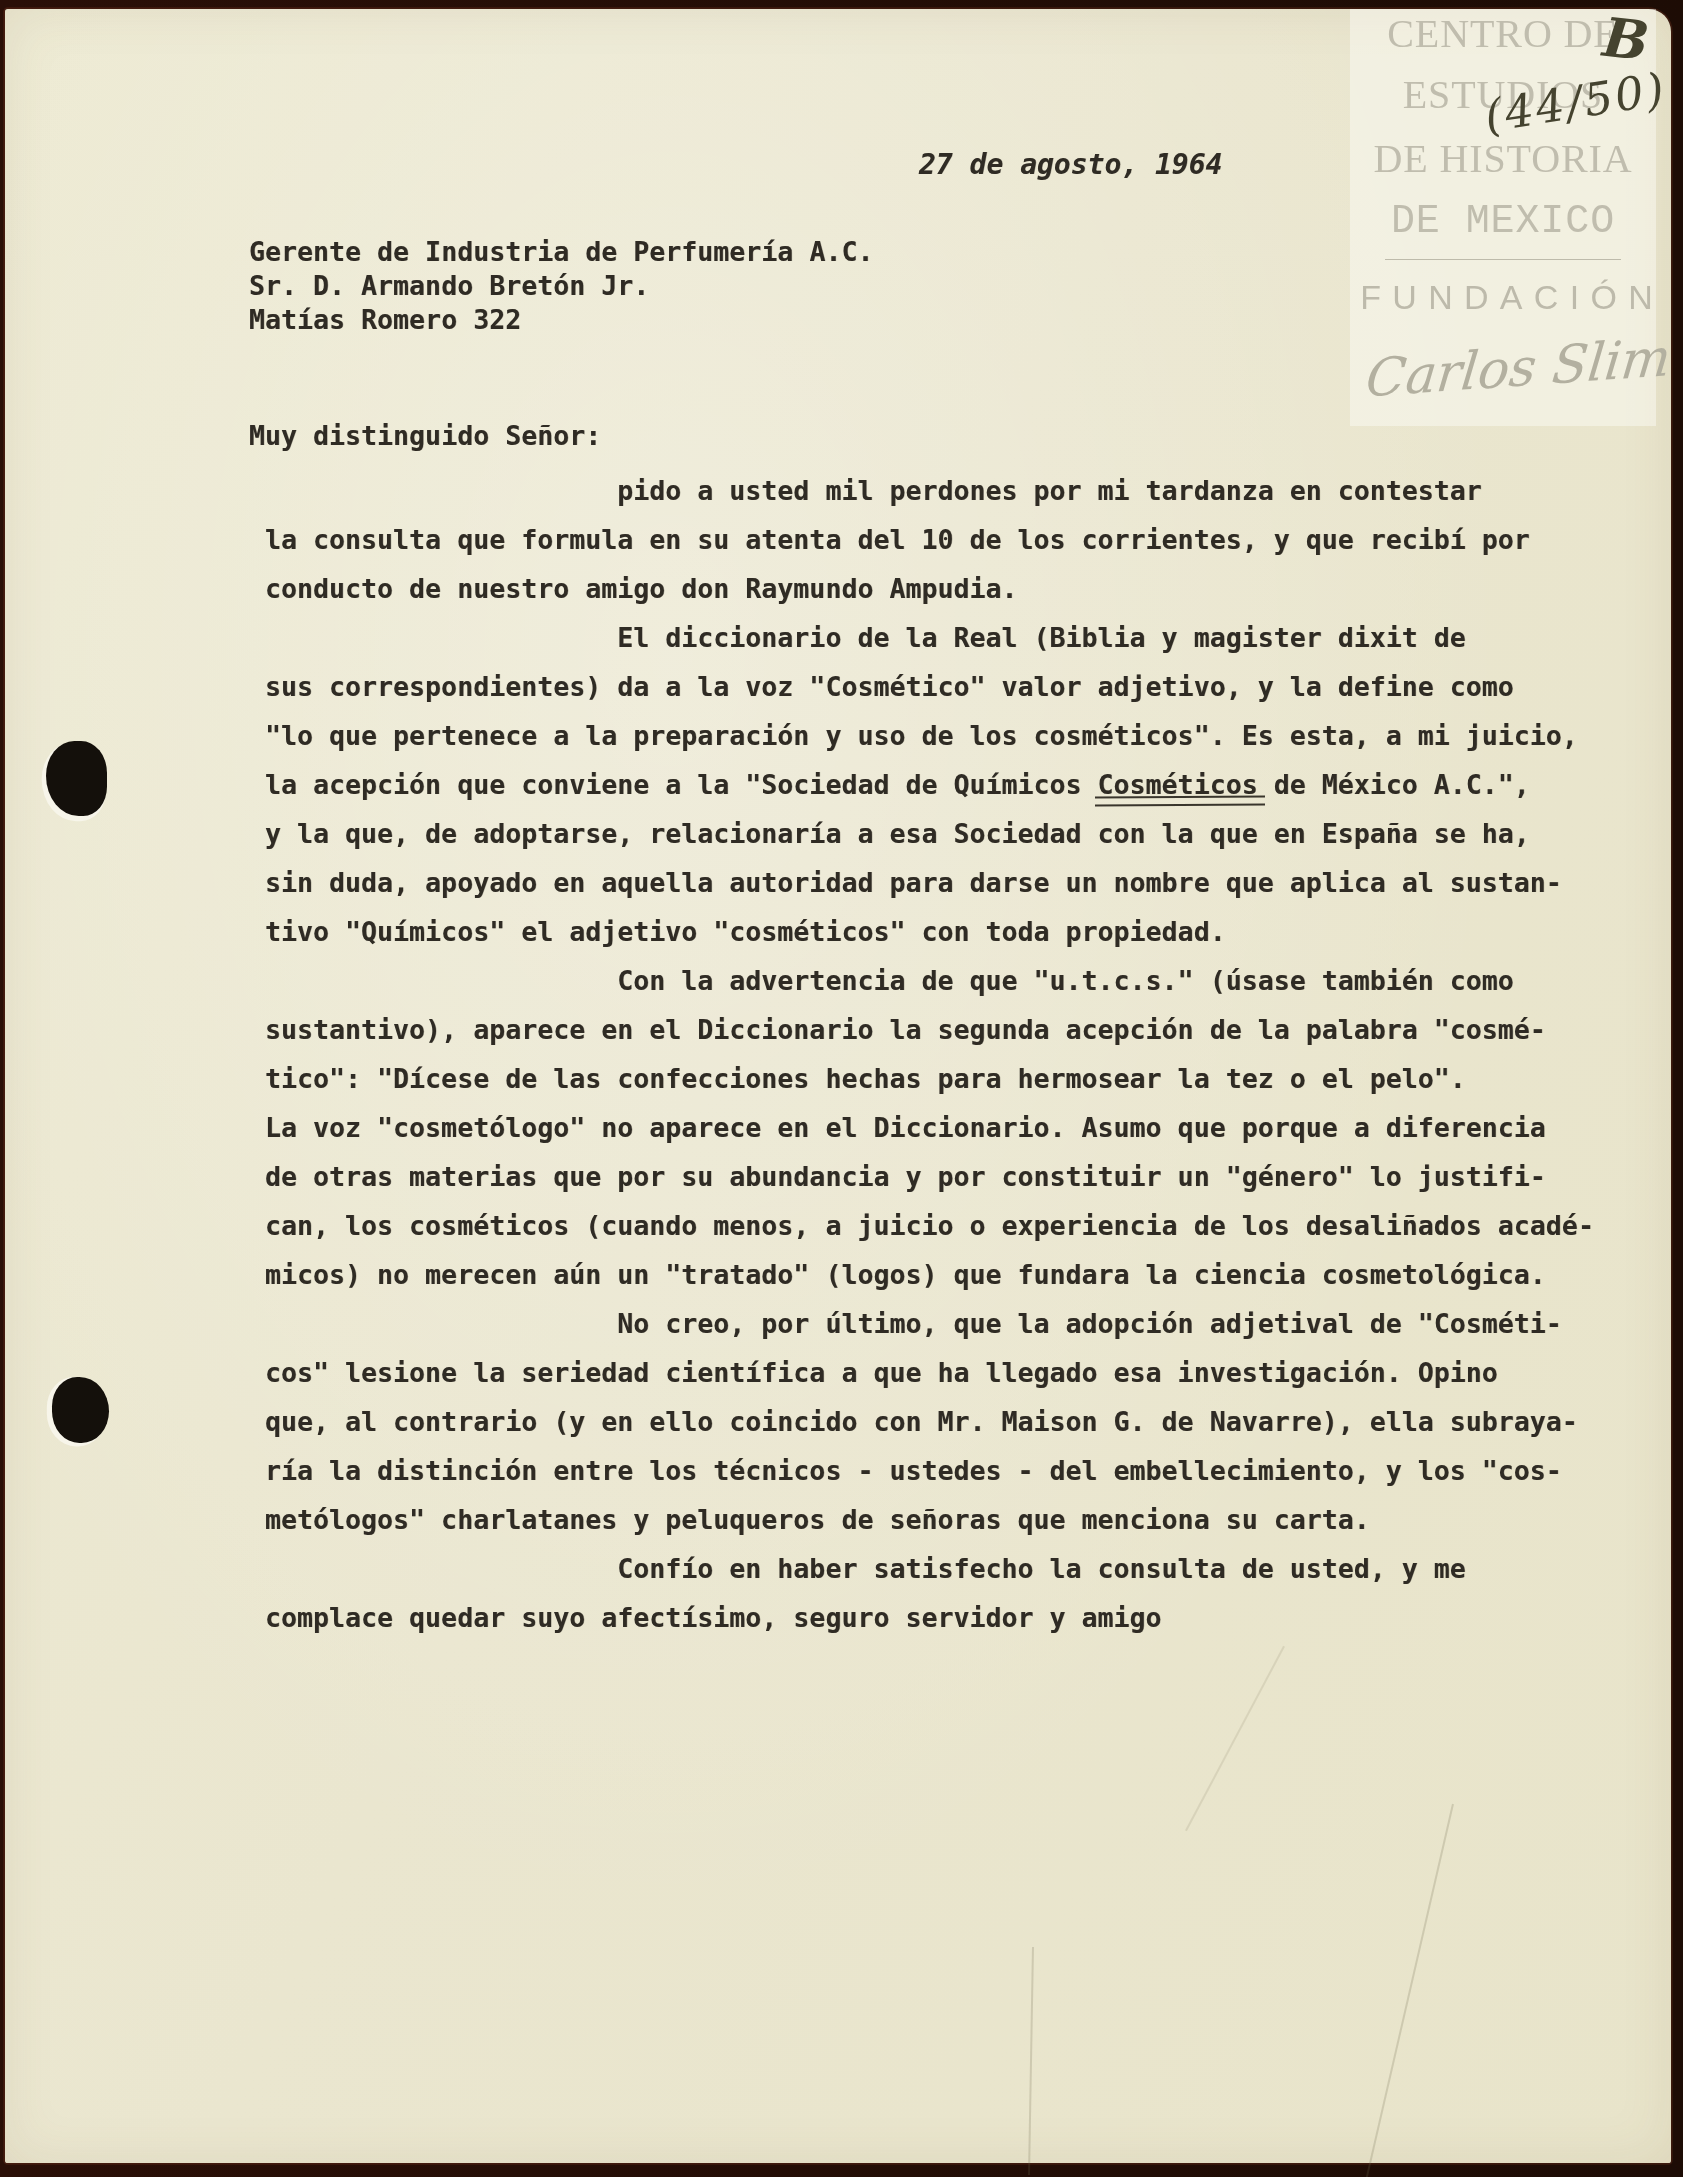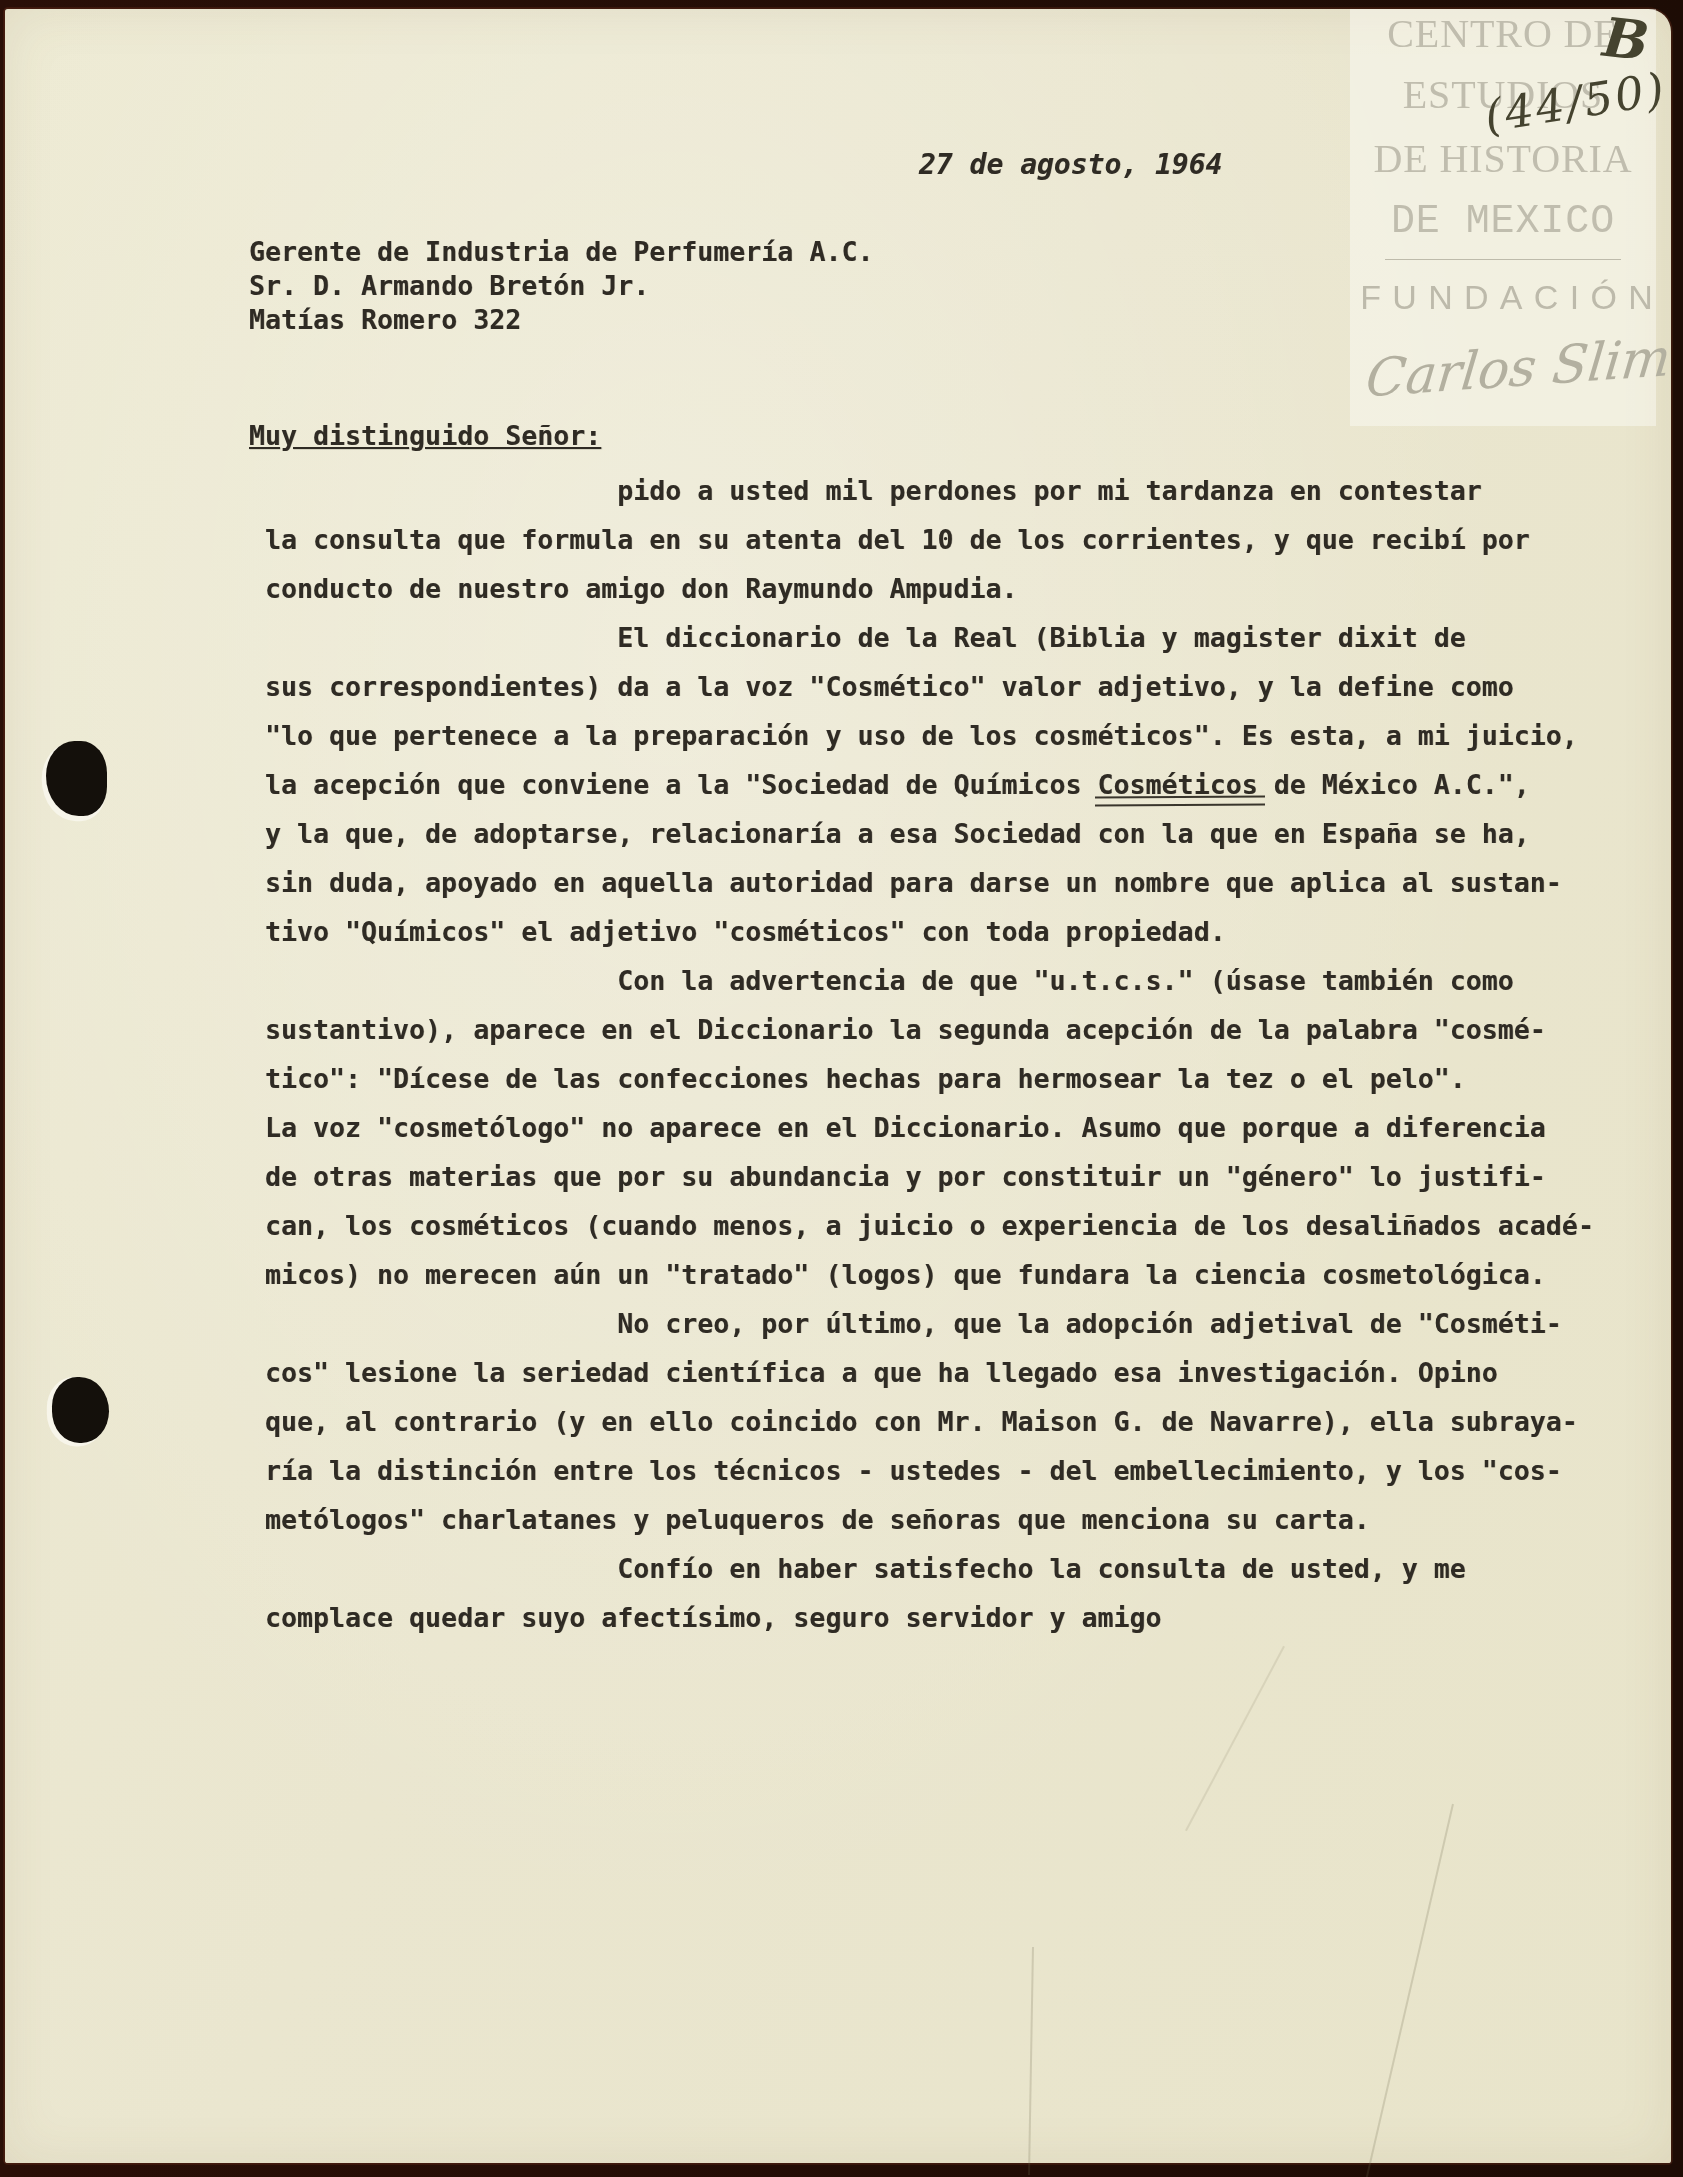--- a/index.html
+++ b/index.html
@@ -70,21 +70,21 @@
   }
   
   .tw{
     position:absolute;color:#2f2b24;font-weight:bold;
     font-family:"DejaVu Sans Mono",monospace;
     text-shadow:0.5px 0.4px 0 rgba(45,40,32,0.35);
     white-space:pre;
   }
   .tw-date{left:919px;top:148px;font-size:28px;line-height:33px;font-style:italic;}
   .tw-addr{left:249px;top:235px;font-size:26.6px;line-height:34px;}
-  .tw-salut{left:249px;top:419px;font-size:26.6px;line-height:33px;text-decoration:underline;}
+  .tw-salut{left:249px;top:419px;font-size:26.6px;line-height:33px;}
   .tw-body{left:265px;top:466px;width:1390px;font-size:26.6px;line-height:49px;}
   .tw .line{height:49px;}
   .tw-addr .line{height:34px;}
   
   .underline-mark{
     position:absolute;left:1095px;top:796px;width:170px;height:6px;
     border-top:2.2px solid #39352c;border-bottom:2.2px solid #39352c;
     transform:rotate(-0.3deg);
   }
   

